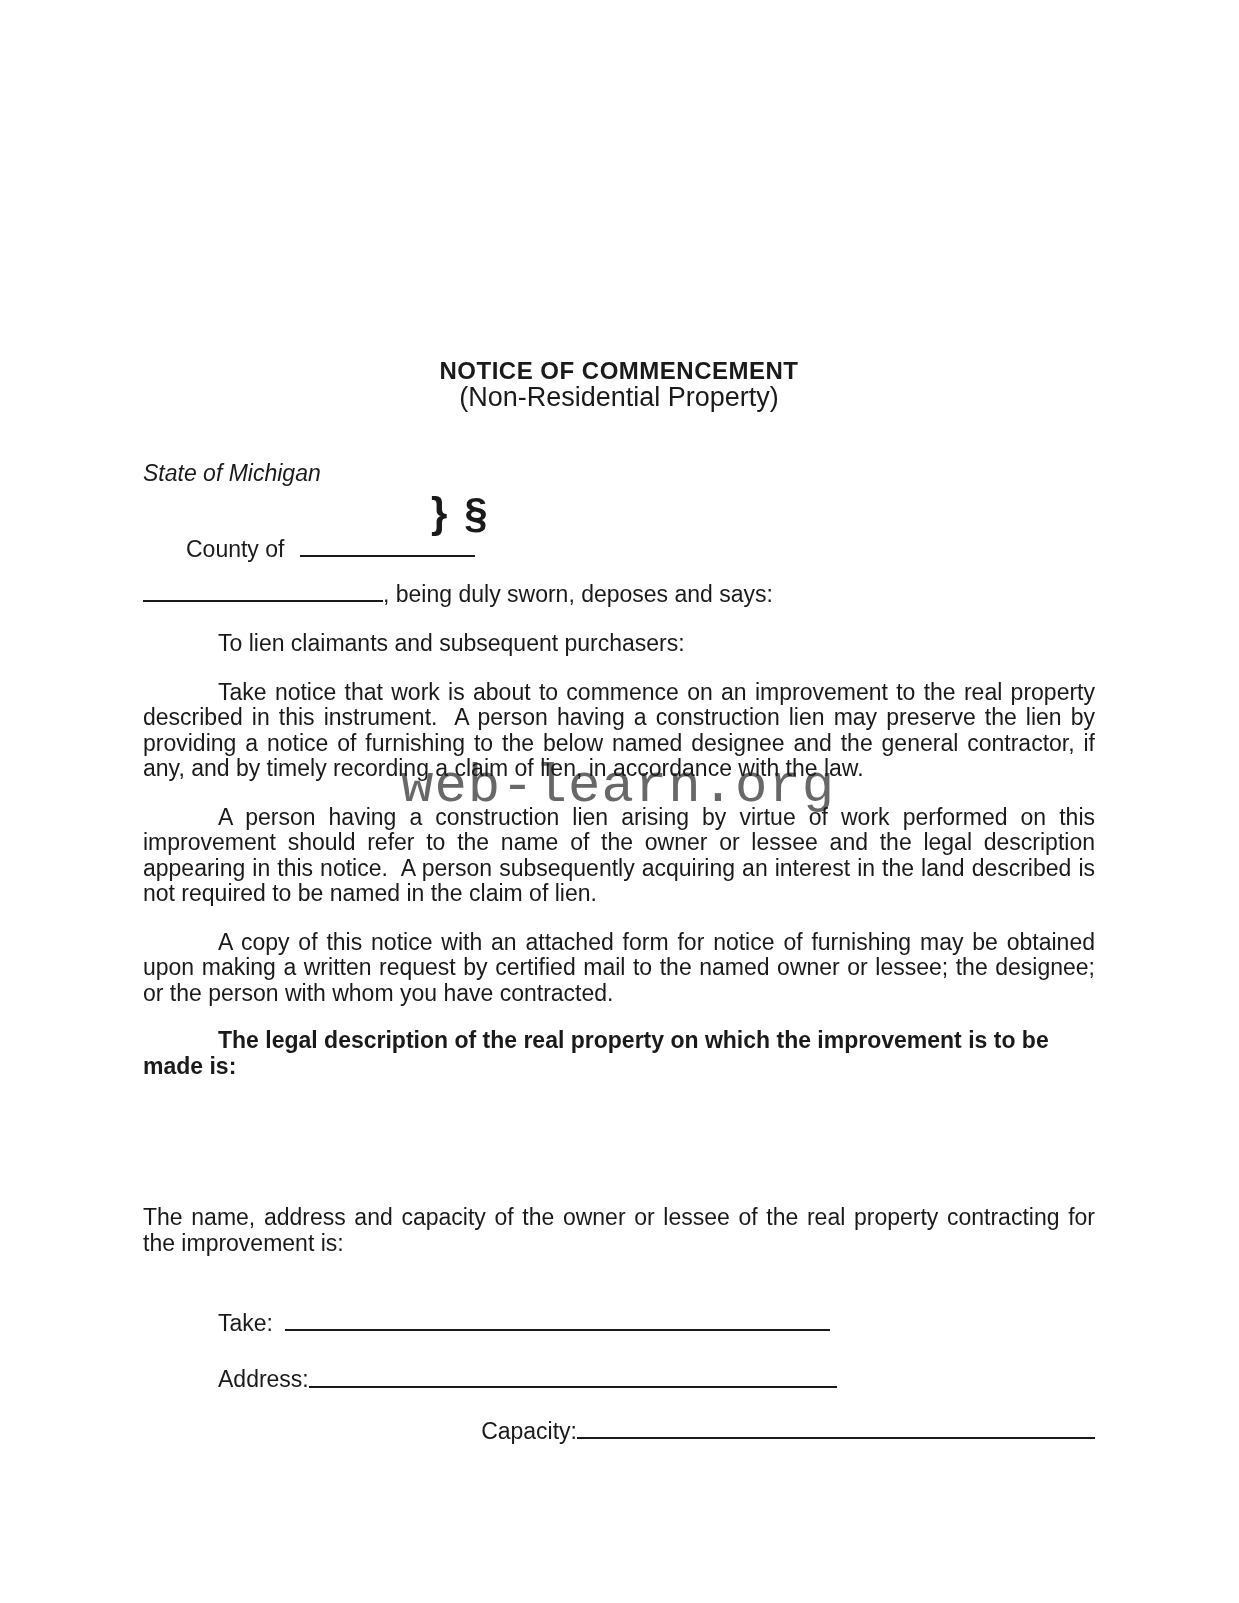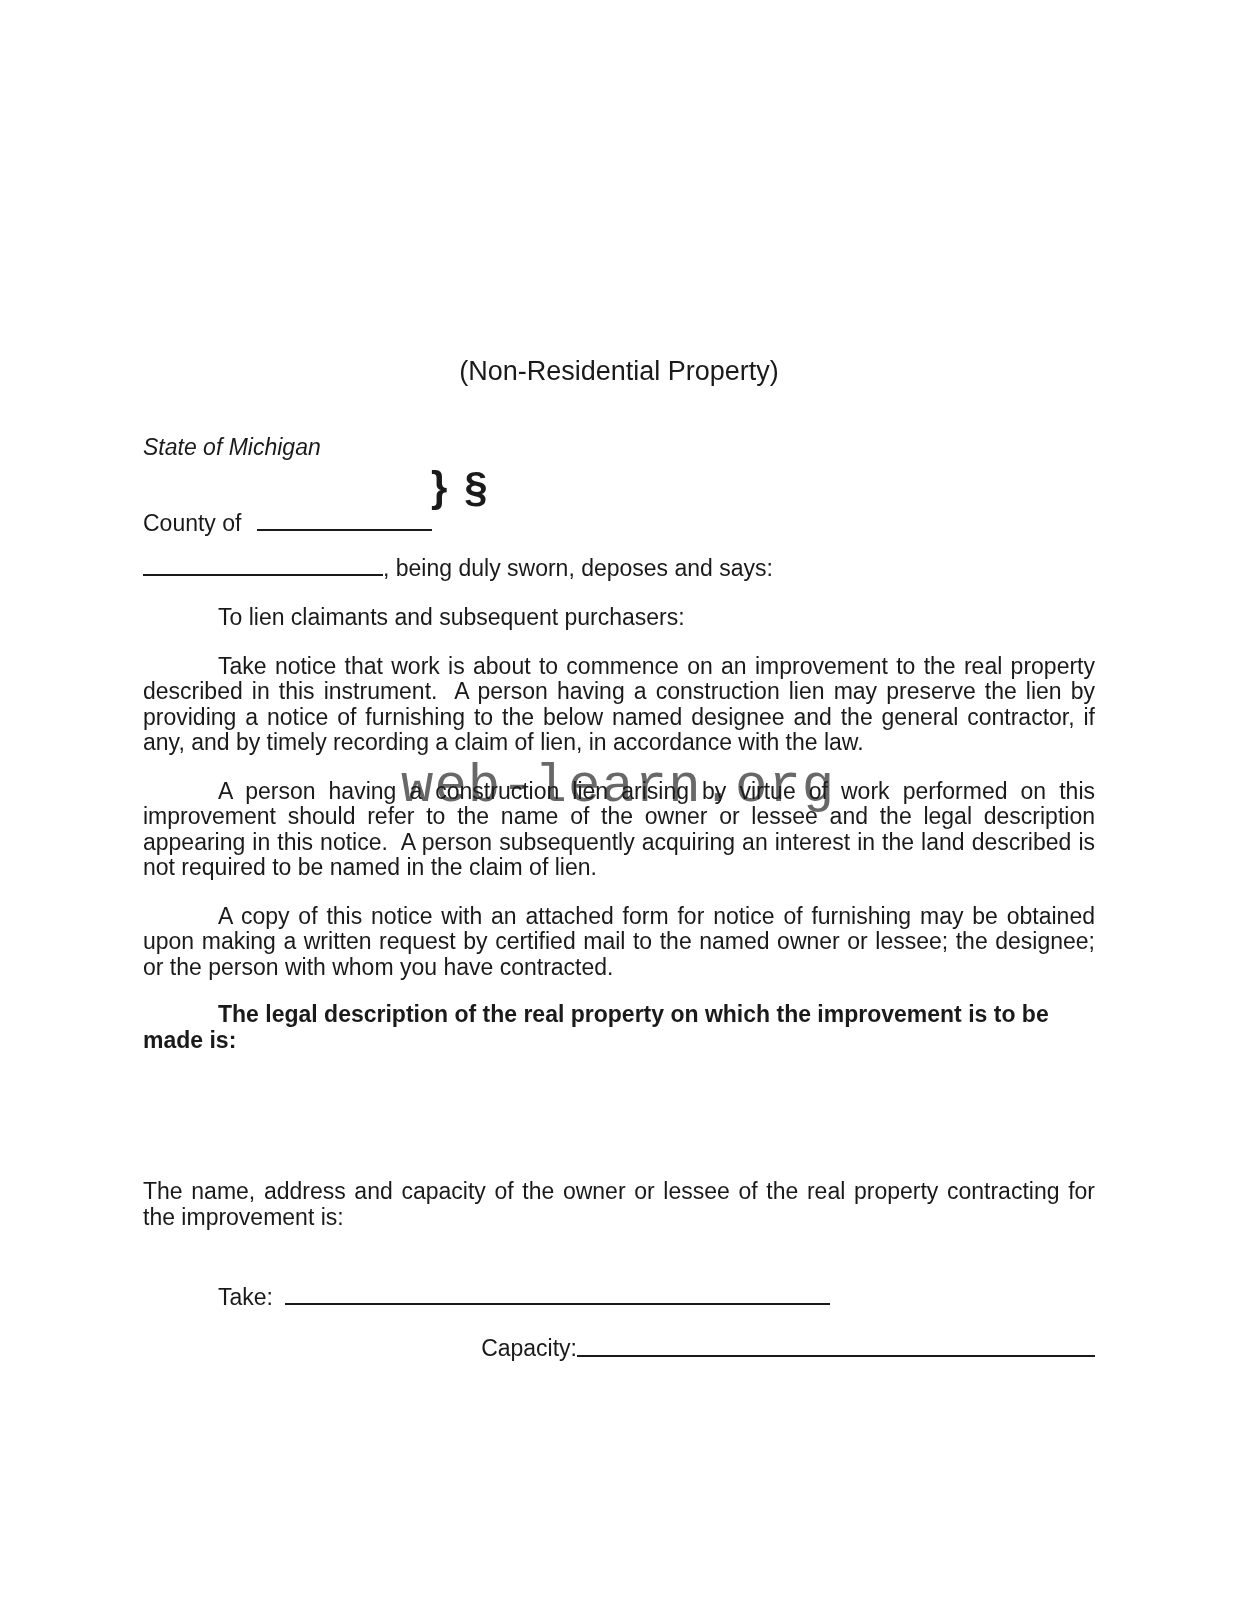--- a/index.html
+++ b/index.html
@@ -40,21 +40,21 @@
   .jurat-symbols {
     position: absolute;
     left: 288px;
     top: 32px;
     font-size: 42px;
     font-weight: bold;
     line-height: 1;
     white-space: nowrap;
   }
   .jurat-symbols .sect { margin-left: 17px; }
-  .county-line { margin-top: 47px; line-height: 26px; }
+  .county-line { margin-top: 47px; line-height: 26px; margin-left: 43px; }
   .blank {
     display: inline-block;
     border-bottom: 2px solid #1a1a1a;
     height: 1.05em;
     vertical-align: baseline;
   }
   .county-blank { width: 175px; margin-left: 16px; }
   .sworn-line { margin-top: 16px; line-height: 26px; }
   .affiant-blank { width: 240px; }
   .salutation { margin-top: 24px; text-indent: 75px; }
@@ -88,20 +88,21 @@
 </style>
 </head>
 <body>
 
 <div class="page">
 
   <div class="watermark">web-learn.org</div>
 
   <div class="content">
 
+    <div class="doc-title">NOTICE OF COMMENCEMENT</div>
 
     <div class="doc-subtitle">(Non-Residential Property)</div>
 
     <div class="jurat">
       <div class="state-line">State of Michigan</div>
 
       <div class="jurat-symbols">
         <span>}</span><span class="sect">§</span>
       </div>
 
@@ -123,19 +124,22 @@
     <div class="para">A copy of this notice with an attached form for notice of furnishing may be obtained upon making a written request by certified mail to the named owner or lessee; the designee; or the person with whom you have contracted.</div>
 
     <div class="legal-line">The legal description of the real property on which the improvement is to be made is:</div>
 
     <div class="owner-para">The name, address and capacity of the owner or lessee of the real property contracting for the improvement is:</div>
 
     <div class="field-row name">
       <span>Take:</span><span class="blank name-blank"></span>
     </div>
 
+    <div class="field-row address">
+      <span>Address:</span><span class="blank address-blank"></span>
+    </div>
 
     <div class="field-row capacity">
       <span>Capacity:</span><span class="blank capacity-blank"></span>
     </div>
 
   </div>
 </div>
 
 </body></html>

